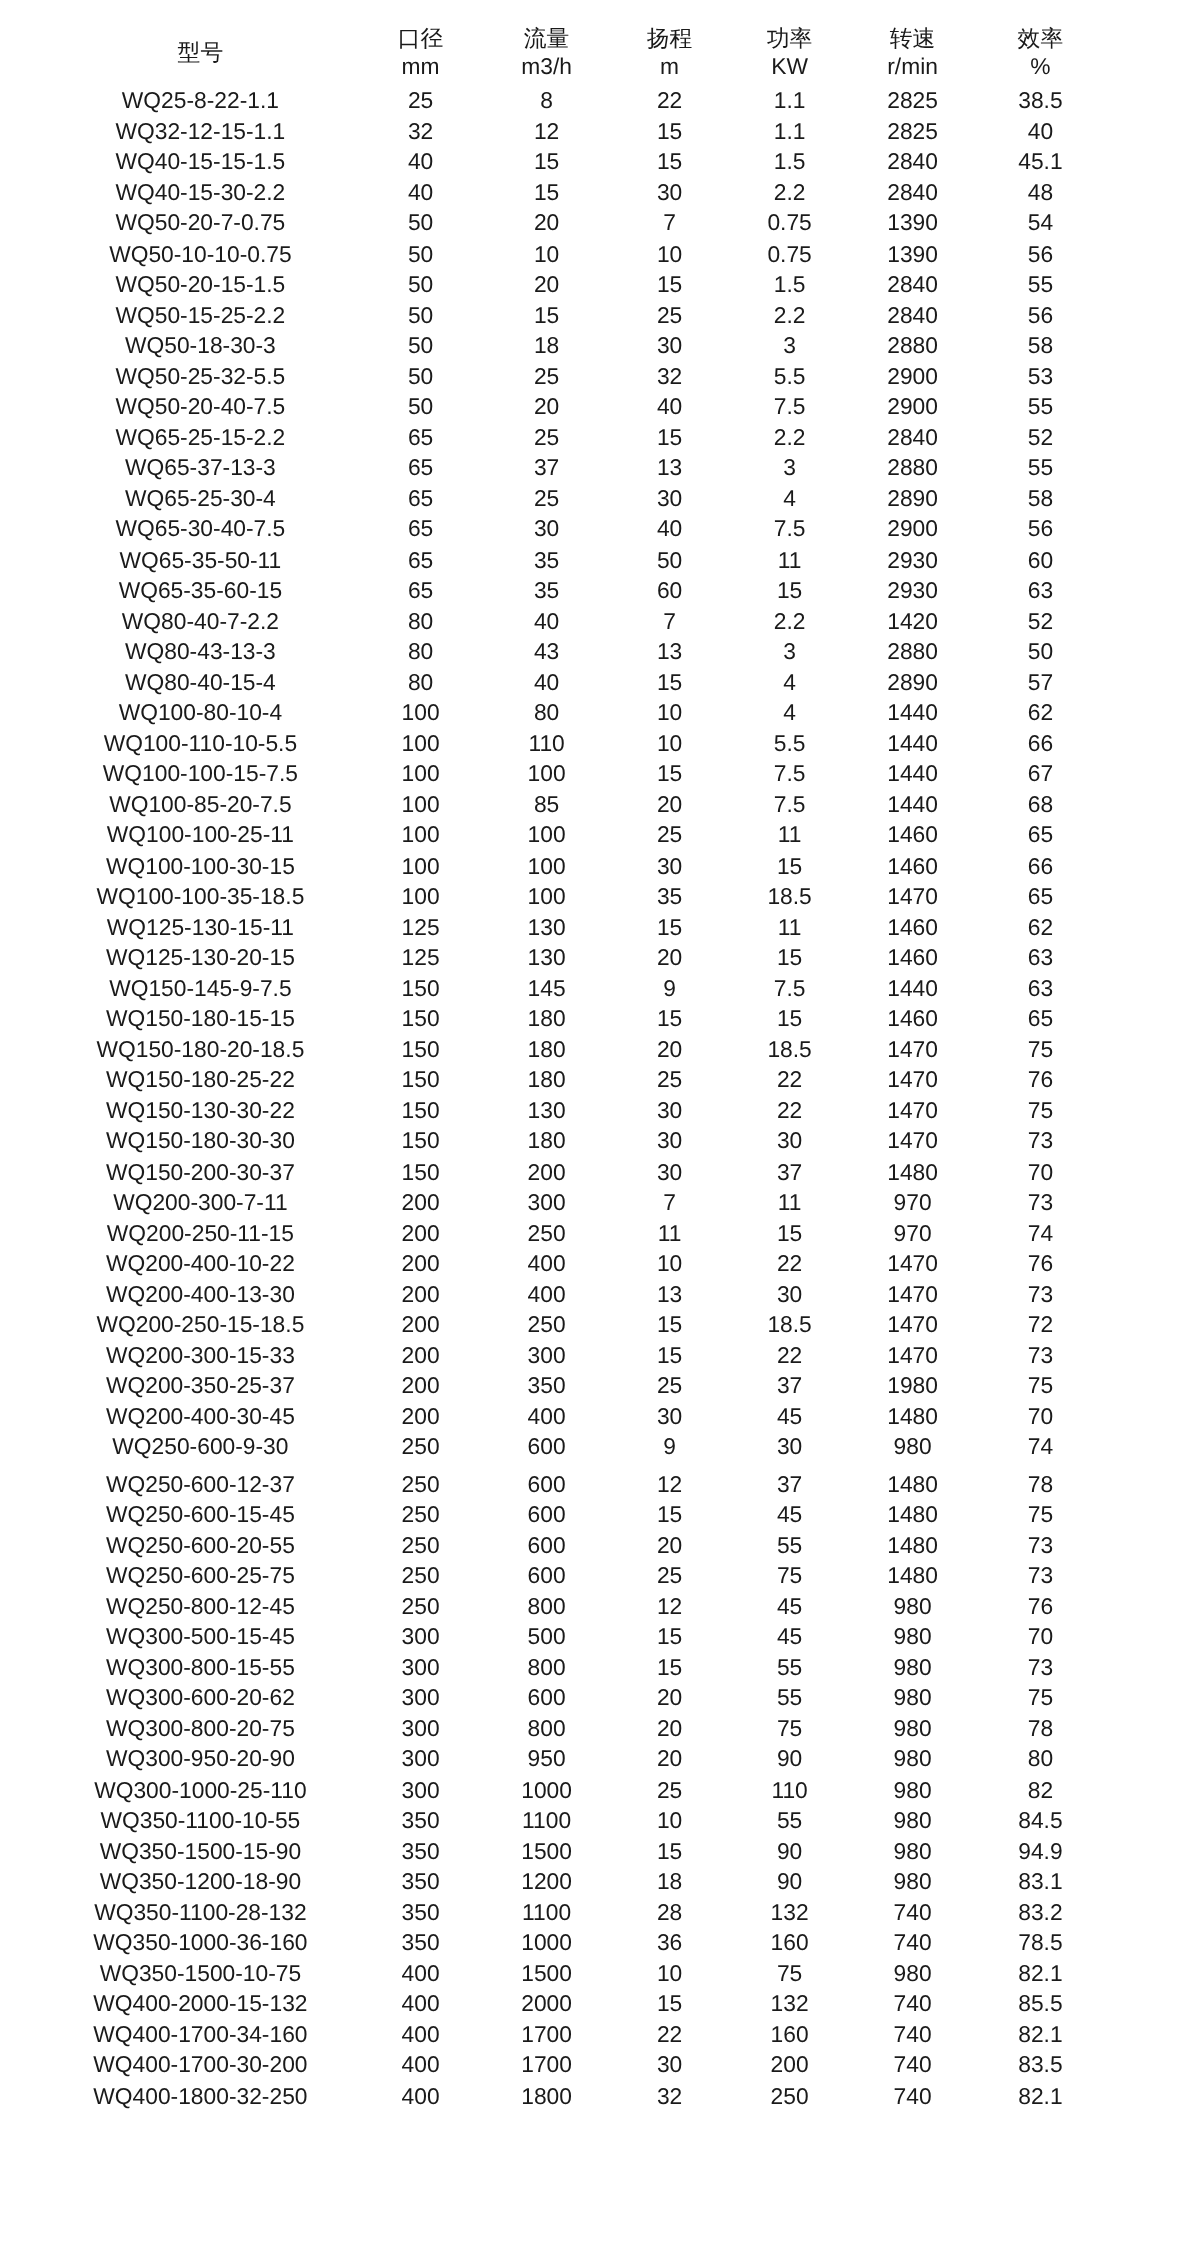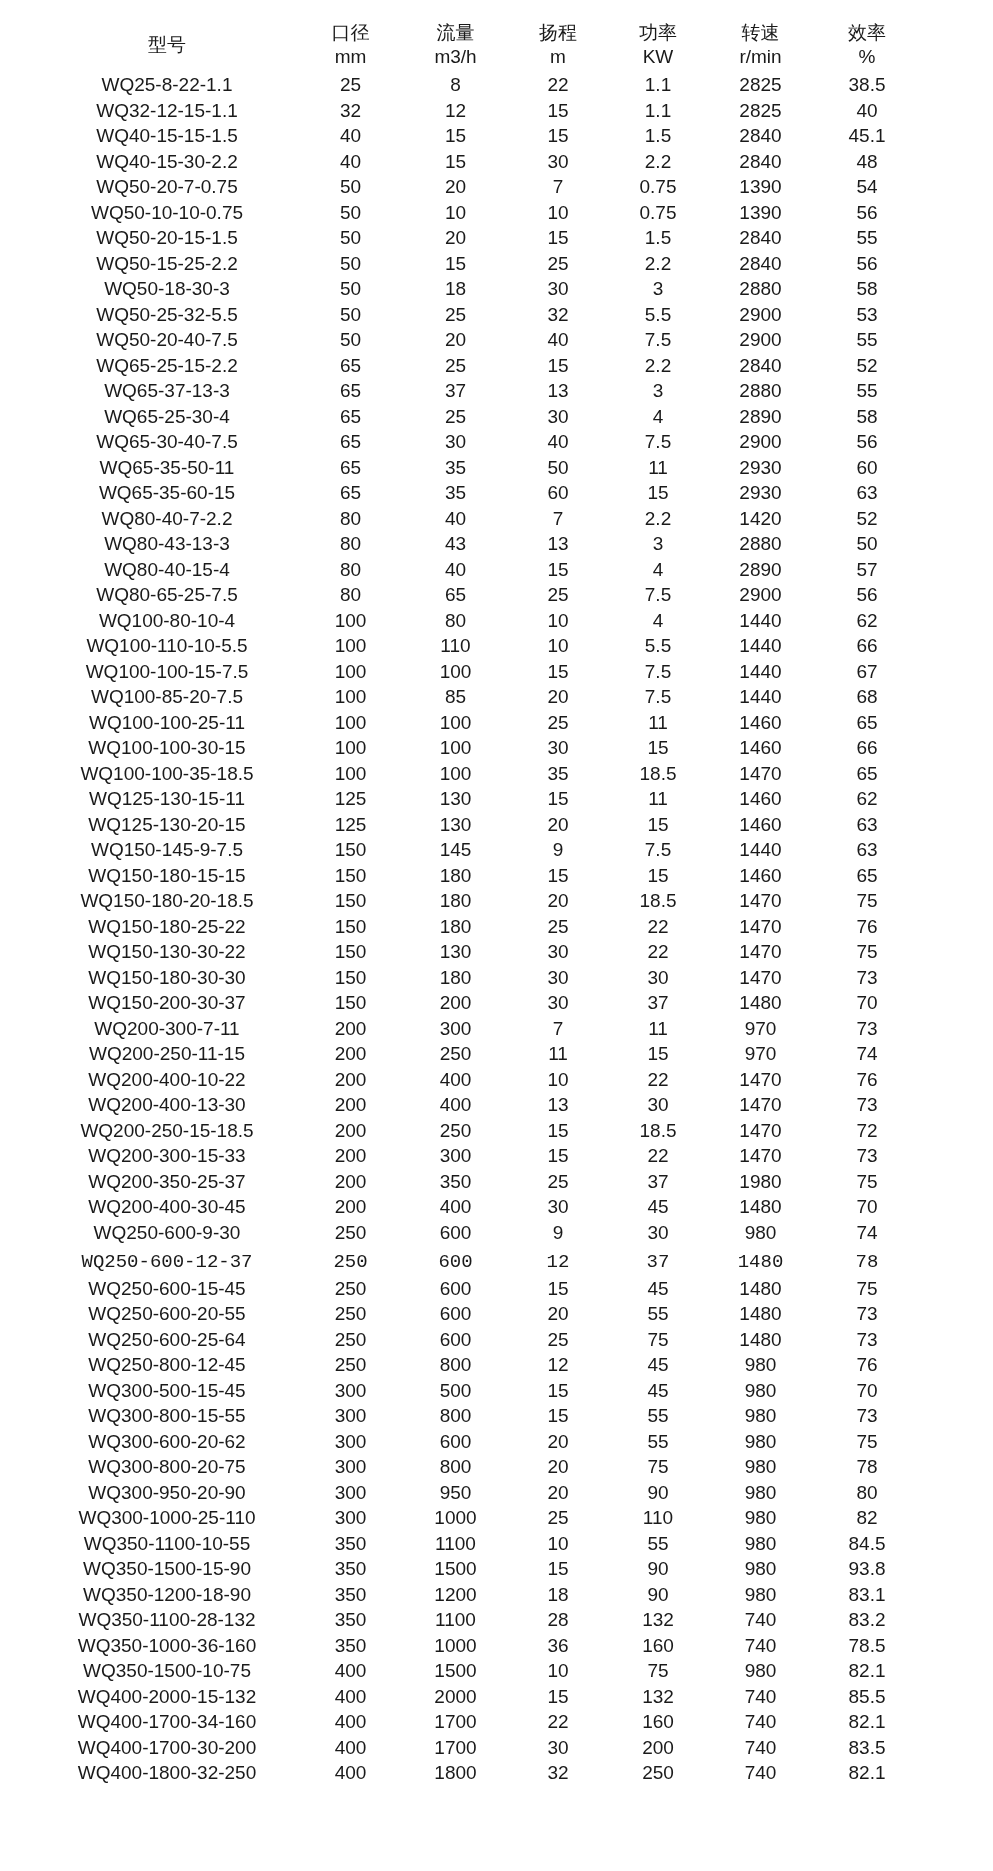--- a/index.html
+++ b/index.html
@@ -44,21 +44,20 @@
   }
   thead .h-label, thead .h-unit {
     line-height: 24px;
   }
   tbody td {
     height: 25.5px;
     line-height: 25.5px;
   }
   tr.gap-above td {
     padding-top: 5px;
-    font-family: Liberation Mono, monospace;
   }
 </style>
 </head>
 <body>
 
 <table class="spec">
   <colgroup>
     <col class="c-model">
     <col class="c-dia">
     <col class="c-flow">
@@ -273,29 +272,20 @@
       <tr>
         <td>WQ80-40-15-4</td>
         <td>80</td>
         <td>40</td>
         <td>15</td>
         <td>4</td>
         <td>2890</td>
         <td>57</td>
       </tr>
       <tr>
-        <td>WQ80-65-25-7.5</td>
-        <td>80</td>
-        <td>65</td>
-        <td>25</td>
-        <td>7.5</td>
-        <td>2900</td>
-        <td>56</td>
-      </tr>
-      <tr>
         <td>WQ100-80-10-4</td>
         <td>100</td>
         <td>80</td>
         <td>10</td>
         <td>4</td>
         <td>1440</td>
         <td>62</td>
       </tr>
       <tr>
         <td>WQ100-110-10-5.5</td>
@@ -534,21 +524,21 @@
       <tr>
         <td>WQ250-600-20-55</td>
         <td>250</td>
         <td>600</td>
         <td>20</td>
         <td>55</td>
         <td>1480</td>
         <td>73</td>
       </tr>
       <tr>
-        <td>WQ250-600-25-64</td>
+        <td>WQ250-600-25-75</td>
         <td>250</td>
         <td>600</td>
         <td>25</td>
         <td>75</td>
         <td>1480</td>
         <td>73</td>
       </tr>
       <tr>
         <td>WQ250-800-12-45</td>
         <td>250</td>
@@ -621,21 +611,21 @@
         <td>980</td>
         <td>84.5</td>
       </tr>
       <tr>
         <td>WQ350-1500-15-90</td>
         <td>350</td>
         <td>1500</td>
         <td>15</td>
         <td>90</td>
         <td>980</td>
-        <td>93.8</td>
+        <td>94.9</td>
       </tr>
       <tr>
         <td>WQ350-1200-18-90</td>
         <td>350</td>
         <td>1200</td>
         <td>18</td>
         <td>90</td>
         <td>980</td>
         <td>83.1</td>
       </tr>

